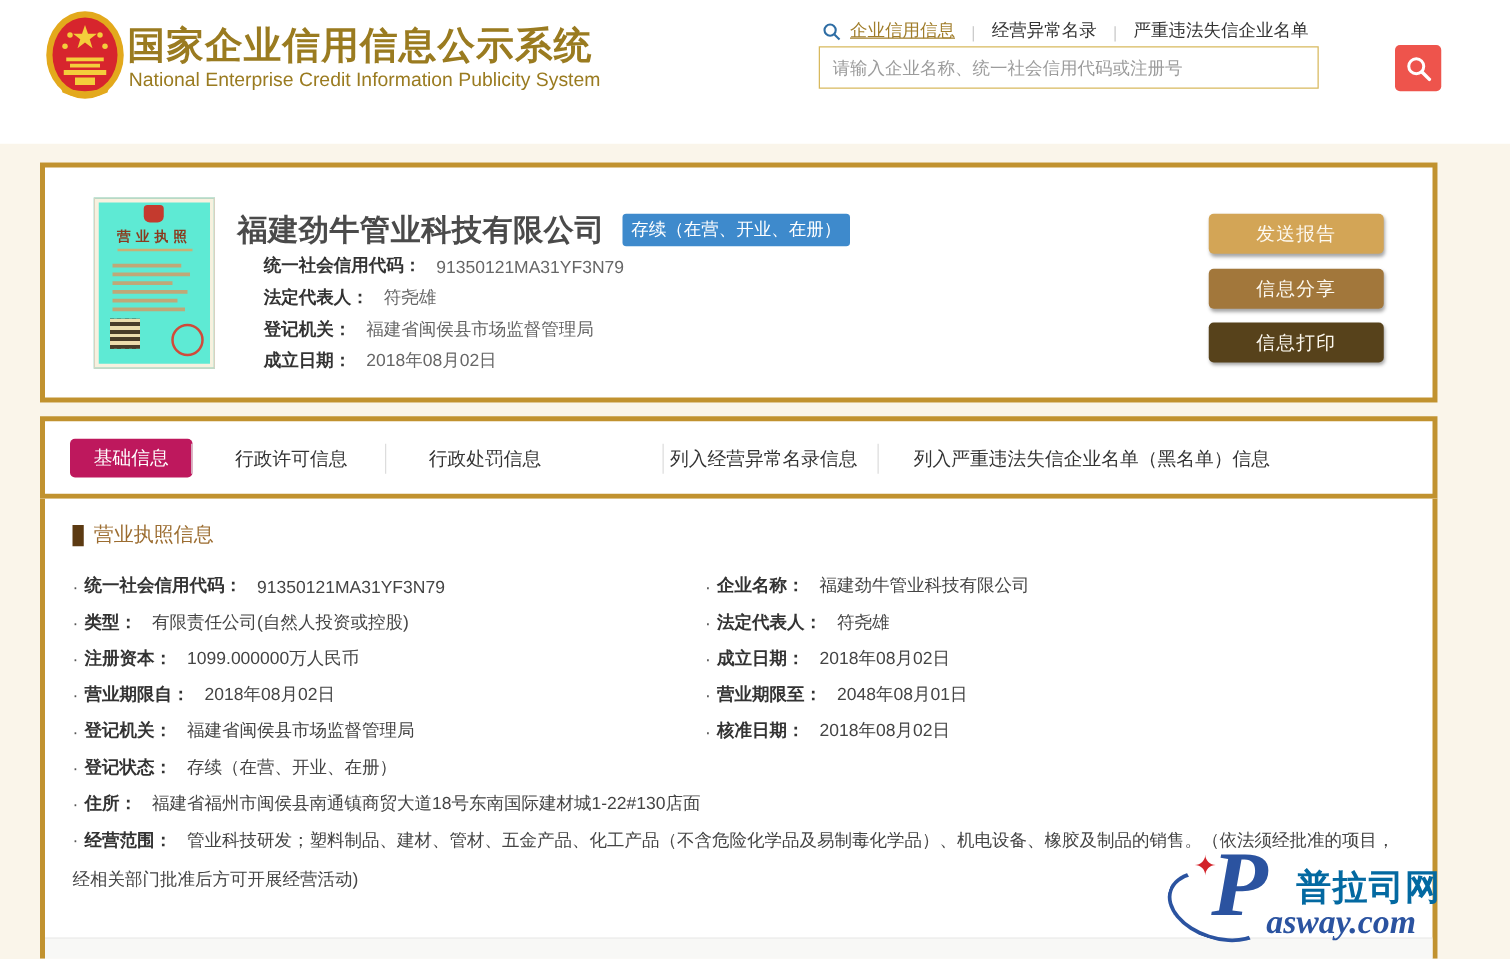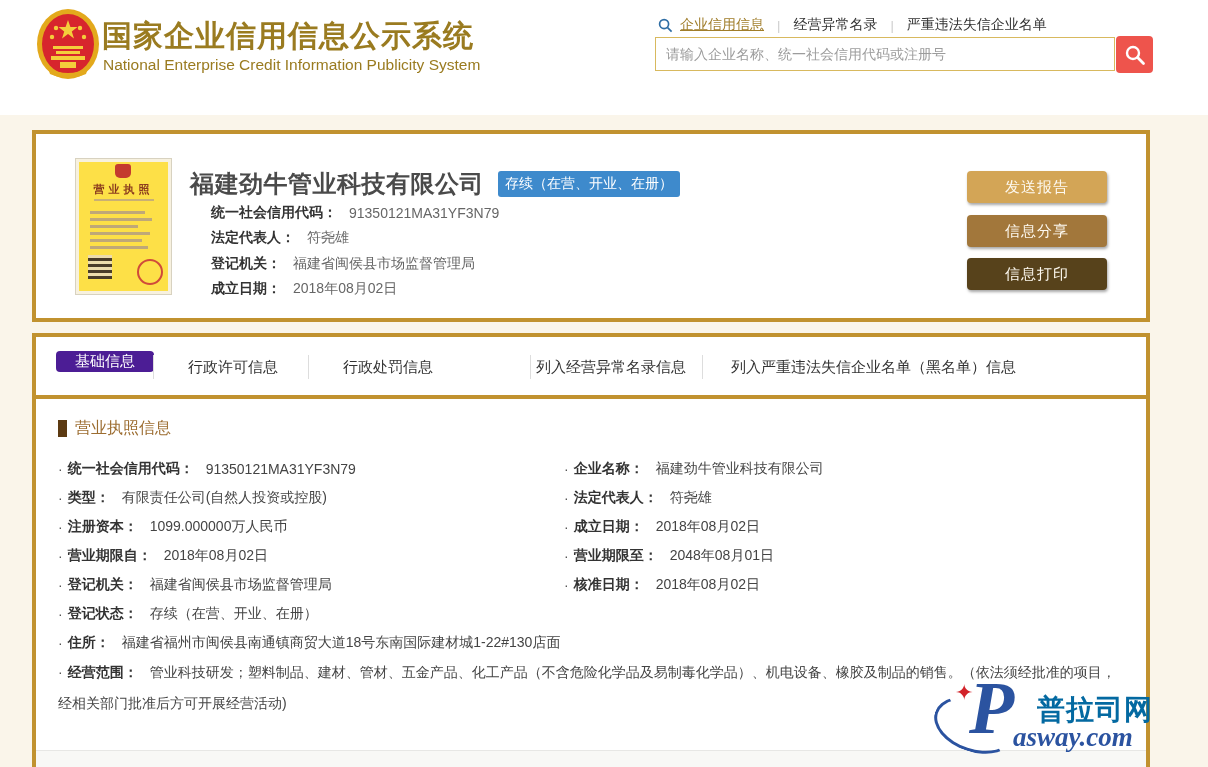--- a/index.html
+++ b/index.html
@@ -12,26 +12,26 @@
   
   .header{position:absolute;left:0;top:0;width:1208px;height:115px;background:#fff;}
   .emblem{position:absolute;left:36px;top:8px;width:64px;height:72px;}
   .title-cn{position:absolute;left:102px;top:16px;font-size:30px;font-weight:bold;color:#9A7B20;letter-spacing:1px;white-space:nowrap;}
   .title-en{position:absolute;left:103px;top:56px;font-size:15.5px;color:#9A7B20;white-space:nowrap;}
   .topnav{position:absolute;left:658px;top:15px;width:500px;height:20px;font-size:14px;display:flex;align-items:center;white-space:nowrap;}
   .topnav .navlink{color:#333;text-decoration:none;cursor:pointer;}
   .topnav .navlink.active{color:#A07D2A;text-decoration:underline;}
   .topnav .sep{color:#ccc;margin:0 13px;font-size:13px;}
   .nav-search-icon{margin-right:7px;display:inline-flex;}
-  .searchbox{position:absolute;left:655px;top:37px;width:460px;height:34px;border:1px solid #D8B95E;background:#fff;box-sizing:border-box;font-size:14px;padding:0 10px;color:#333;outline:none;}
+  .searchbox{position:absolute;left:655px;top:37px;width:400px;height:34px;border:1px solid #D8B95E;background:#fff;box-sizing:border-box;font-size:14px;padding:0 10px;color:#333;outline:none;}
   .searchbox::placeholder{color:#9C9C9C;}
   .searchbtn{position:absolute;left:1116px;top:36px;width:37px;height:37px;background:#EE544C;border:none;border-radius:4px;cursor:pointer;display:flex;align-items:center;justify-content:center;}
   
   .card1{position:absolute;left:32px;top:130px;width:1118px;height:192px;background:#fff;border:4px solid #C1922F;box-sizing:border-box;}
-  .thumb{position:absolute;left:39px;top:24px;width:95px;height:135px;background:#fde047;border:1px solid #d8d2c0;box-shadow:0 0 0 3px #F7F1DF inset;cursor:pointer;}
+  .thumb{position:absolute;left:39px;top:24px;width:95px;height:135px;background:#5eead4;border:1px solid #d8d2c0;box-shadow:0 0 0 3px #F7F1DF inset;cursor:pointer;}
   .thumb .t-emblem{position:absolute;left:39px;top:5px;width:16px;height:14px;background:#C43A2E;border-radius:3px 3px 5px 5px;}
   .thumb .t-title{position:absolute;left:0;top:23px;width:95px;text-align:center;font-size:11px;letter-spacing:4px;color:#8A3A1E;font-weight:bold;}
   .thumb .t-sub{position:absolute;left:18px;top:40px;width:60px;height:2px;background:#C9B074;}
   .thumb .t-line{position:absolute;left:14px;height:3px;background:#BFA878;}
   .thumb .t-qr{position:absolute;left:12px;top:96px;width:24px;height:24px;background:
      repeating-linear-gradient(0deg,#4a3c28 0 3px,#EDDCAC 3px 6px),
      repeating-linear-gradient(90deg,#4a3c28 0 3px,rgba(237,220,172,0.55) 3px 6px);}
   .thumb .t-seal{position:absolute;right:8px;top:100px;width:22px;height:22px;border:2px solid #D04A3A;border-radius:50%;}
   .company-row{position:absolute;left:154px;top:34px;display:flex;align-items:center;}
   .company-name{font-size:24px;font-weight:bold;color:#4A4A4A;letter-spacing:0.5px;}
@@ -39,21 +39,21 @@
   .sum-fields{position:absolute;left:175px;top:66px;font-size:14px;}
   .sum-row{height:25.5px;display:flex;align-items:center;}
   .sum-lbl{font-weight:bold;color:#333;}
   .sum-val{margin-left:12px;color:#666;}
   .btn{position:absolute;left:931px;width:140px;height:32px;border:none;border-radius:4px;color:#FDF9F0;font-size:15px;cursor:pointer;box-shadow:1px 2px 3px rgba(0,0,0,0.35);letter-spacing:1px;}
   .btn-report{top:37px;background:#D3A556;}
   .btn-share{top:81px;background:#A2773B;}
   .btn-print{top:124px;background:#57421B;}
   
   .tabs-card{position:absolute;left:32px;top:333px;width:1118px;height:66px;background:#fff;border:4px solid #C1922F;box-sizing:border-box;}
-  .tab-pill{position:absolute;left:20px;top:14px;width:98px;height:21px;background:#4c1d95;color:#fff;font-size:15px;border-radius:4px;display:flex;align-items:center;justify-content:center;cursor:pointer;}
+  .tab-pill{position:absolute;left:20px;top:14px;width:98px;height:31px;background:#be185d;color:#fff;font-size:15px;border-radius:4px;display:flex;align-items:center;justify-content:center;cursor:pointer;}
   .tab{position:absolute;top:21px;font-size:15px;color:#333;cursor:pointer;white-space:nowrap;}
   .tab1{left:152px;}
   .tab2{left:307px;}
   .tab3{left:500px;}
   .tab4{left:695px;text-align:right;}
   .tabsep{position:absolute;top:18px;width:1px;height:24px;background:#ddd;}
   .ts1{left:117px;}.ts2{left:272px;}.ts3{left:494px;}.ts4{left:666px;}
   
   .panel{position:absolute;left:32px;top:399px;width:1118px;height:368px;background:#fff;border-left:4px solid #C1922F;border-right:4px solid #C1922F;box-sizing:border-box;}
   .sec-title{position:absolute;left:22px;top:19px;display:flex;align-items:center;}

